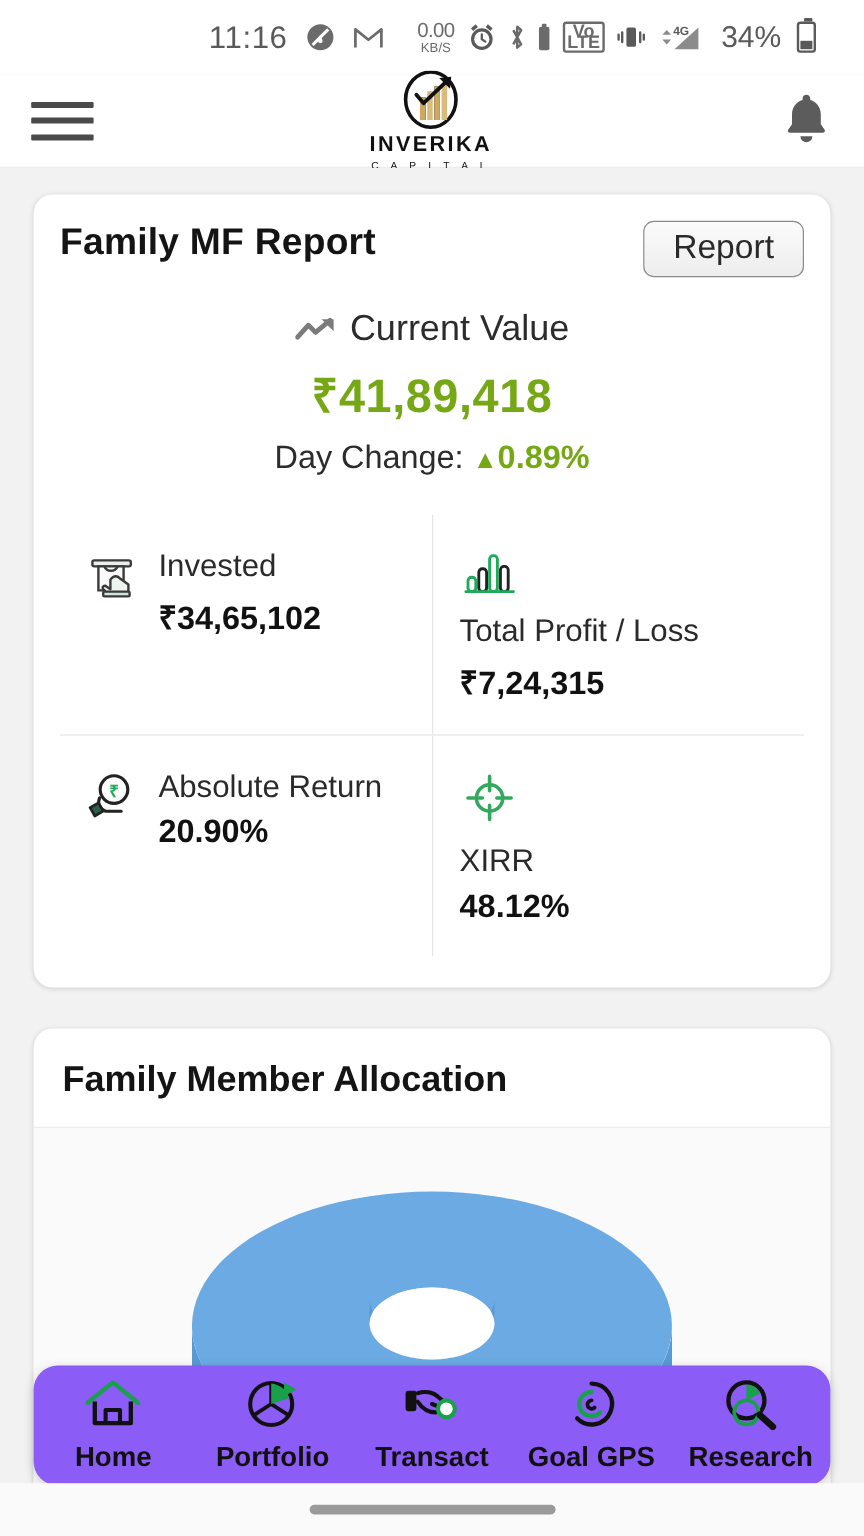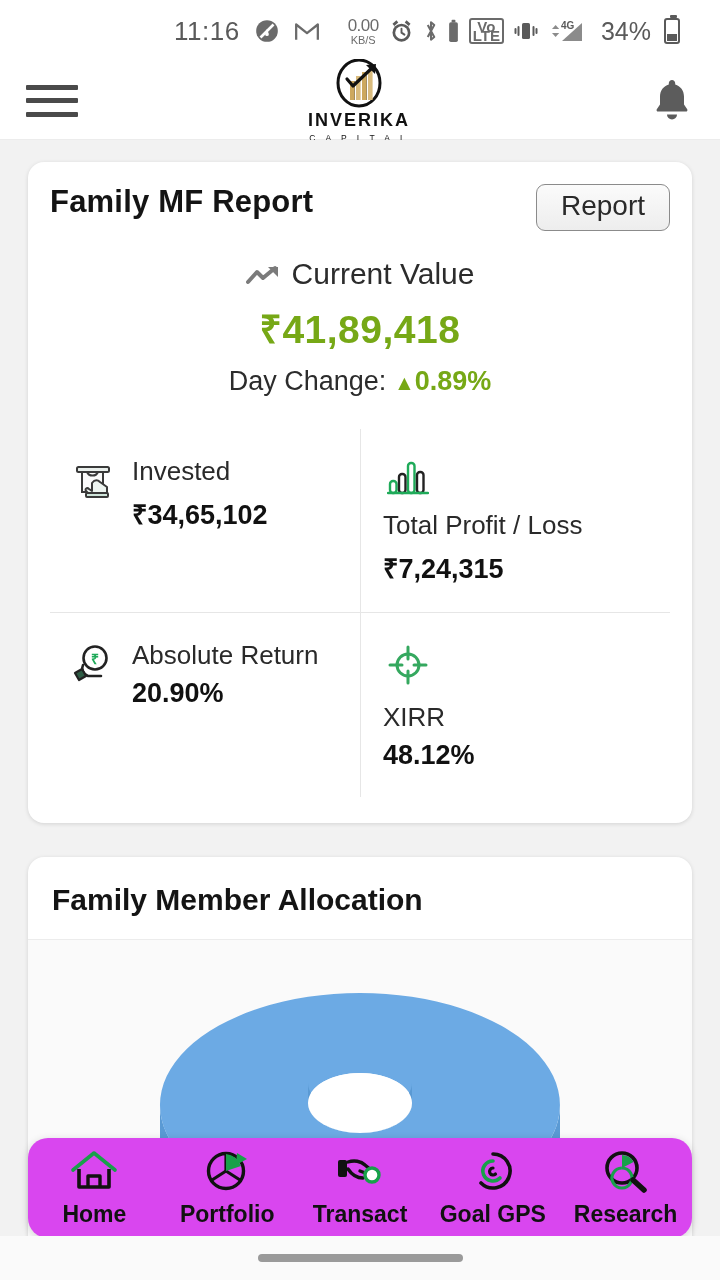--- a/index.html
+++ b/index.html
@@ -107,21 +107,21 @@
 
   
   .card-alloc { margin-top: 34px; overflow:hidden; }
   .alloc-head { padding: 26px 24px 22px 24px; border-bottom: 1px solid #ececec; }
   .alloc-title { font-size: 30px; font-weight: bold; color:#141414; }
   .alloc-chart { background:#fafafa; height: 360px; position:relative; display:flex; align-items:center; justify-content:center; }
 
   
   .navwrap { position:absolute; left:0; right:0; bottom: 42px; padding: 0 28px; pointer-events:none; }
   .navbar {
-    background:#d946ef; border-radius: 20px;
+    background:#8b5cf6; border-radius: 20px;
     box-shadow: 0 2px 9px rgba(0,0,0,.16);
     height: 100px; display:flex; align-items:center;
     pointer-events:auto;
   }
   .nav-item { flex:1 1 20%; display:flex; flex-direction:column; align-items:center; justify-content:center; gap:4px; cursor:pointer;}
   .nav-label { font-size: 23px; color:#111; font-weight: 600; }
 
   .homebar-zone { position:absolute; left:0; right:0; bottom:0; height:44px; background:#fafafa; display:flex; align-items:center; justify-content:center;}
   .homebar { width: 205px; height: 8px; background:#9a9a9a; border-radius: 4px; }
 </style>

